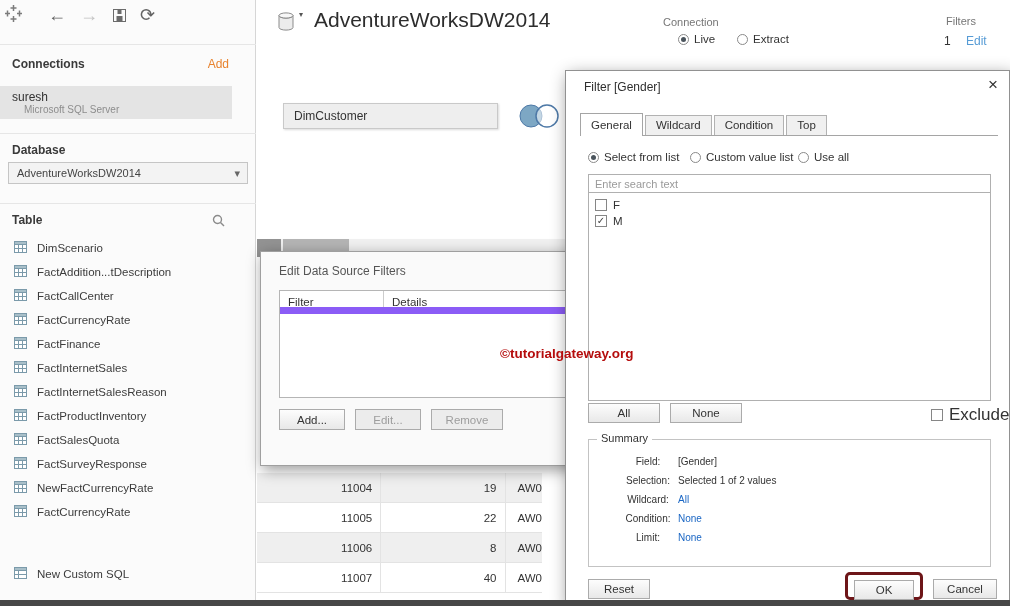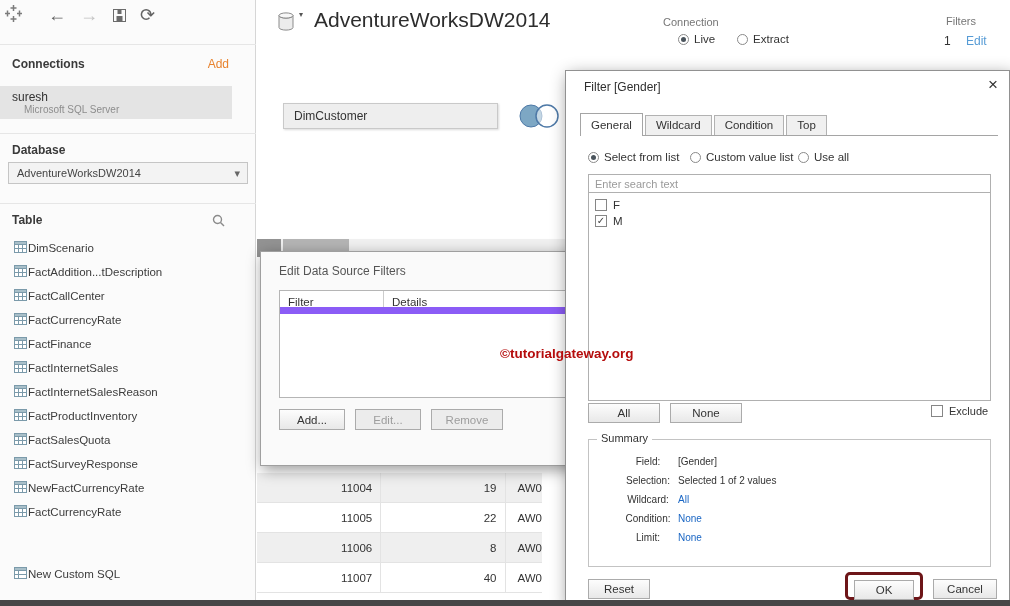--- a/index.html
+++ b/index.html
@@ -21,21 +21,21 @@
   .connection-type { position:absolute; left:24px; top:18px; font-size:10px; color:#8d8d8d; }
 
   .database-title { position:absolute; left:12px; top:143px; font-weight:bold; color:#3a3a3a; }
   .db-select { position:absolute; left:8px; top:162px; width:240px; height:22px; background:#f3f3f3; border:1px solid #c5c5c5; line-height:20px; padding-left:8px; font-size:11px; color:#444; cursor:pointer; }
   .db-select .caret { position:absolute; right:7px; top:0; color:#666; }
 
   .table-title { position:absolute; left:12px; top:213px; font-weight:bold; color:#3a3a3a; }
   .search-svg { position:absolute; right:30px; top:214px; cursor:pointer; }
 
   .table-list { position:absolute; left:0; top:236px; width:255px; }
-  .table-item { display:flex; align-items:center; height:24px; padding-left:14px; gap:1px; font-size:11.5px; color:#3c3c3c; cursor:pointer; white-space:nowrap; }
+  .table-item { display:flex; align-items:center; height:24px; padding-left:14px; gap:10px; font-size:11.5px; color:#3c3c3c; cursor:pointer; white-space:nowrap; }
   .new-custom-sql { position:absolute; left:0; top:562px; width:255px; }
 
   
   .db-icon { position:absolute; left:277px; top:11px; }
   .db-icon-caret { position:absolute; left:299px; top:10px; font-size:8px; color:#555; }
   .page-title { position:absolute; left:314px; top:8px; font-size:21px; color:#2d2d2d; }
   .conn-label { position:absolute; left:663px; top:16px; font-size:11px; color:#767676; }
   .radio-row { position:absolute; left:678px; top:33px; display:flex; gap:22px; font-size:11.5px; color:#333; }
   .radio { display:inline-block; width:11px; height:11px; border:1px solid #8a8a8a; border-radius:50%; background:#fff; margin-right:5px; position:relative; vertical-align:-2px; cursor:pointer; }
   .radio.selected::after { content:""; position:absolute; left:2px; top:2px; width:5px; height:5px; border-radius:50%; background:#4a545c; }
@@ -87,21 +87,21 @@
 
   .search-input { position:absolute; left:22px; top:103px; width:403px; height:19px; border:1px solid #b0b0b0; font-size:11px; padding:0 6px; color:#555; font-family:inherit; }
   .search-input::placeholder { color:#9a9a9a; }
 
   .value-list { position:absolute; left:22px; top:121px; width:403px; height:209px; background:#fff; border:1px solid #b0b0b0; padding-top:4px; }
   .value-row { display:flex; align-items:center; gap:6px; padding:2px 0 2px 6px; font-size:11.5px; color:#333; cursor:pointer; }
   .checkbox { width:12px; height:12px; border:1px solid #868686; background:#fff; display:inline-flex; align-items:center; justify-content:center; font-size:10px; color:#3f3f3f; line-height:10px; cursor:pointer; }
 
   .fd-all { position:absolute; left:22px; top:332px; width:72px; height:20px; }
   .fd-none { position:absolute; left:104px; top:332px; width:72px; height:20px; }
-  .exclude-wrap { position:absolute; left:365px; top:334px; display:flex; align-items:center; gap:6px; font-size:11px; color:#333; }
+  .exclude-wrap { position:absolute; left:365px; top:334px; display:flex; align-items:center; gap:6px; font-size:17px; color:#333; }
 
   .summary-box { position:absolute; left:22px; top:368px; width:403px; height:128px; border:1px solid #c3c3c3; }
   .summary-legend { position:absolute; left:8px; top:-8px; background:#fff; padding:0 4px; font-size:11px; color:#333; }
   .summary-rows { position:absolute; left:29px; top:12px; font-size:10px;text-align:center; }
   .summary-row { display:flex; height:19px; line-height:19px; }
   .summary-label { width:60px; color:#333; }
   .summary-value { color:#333; }
   .summary-value.link { color:#1a66c4; cursor:pointer; }
 
   .fd-reset { position:absolute; left:22px; top:508px; width:62px; height:20px; }

